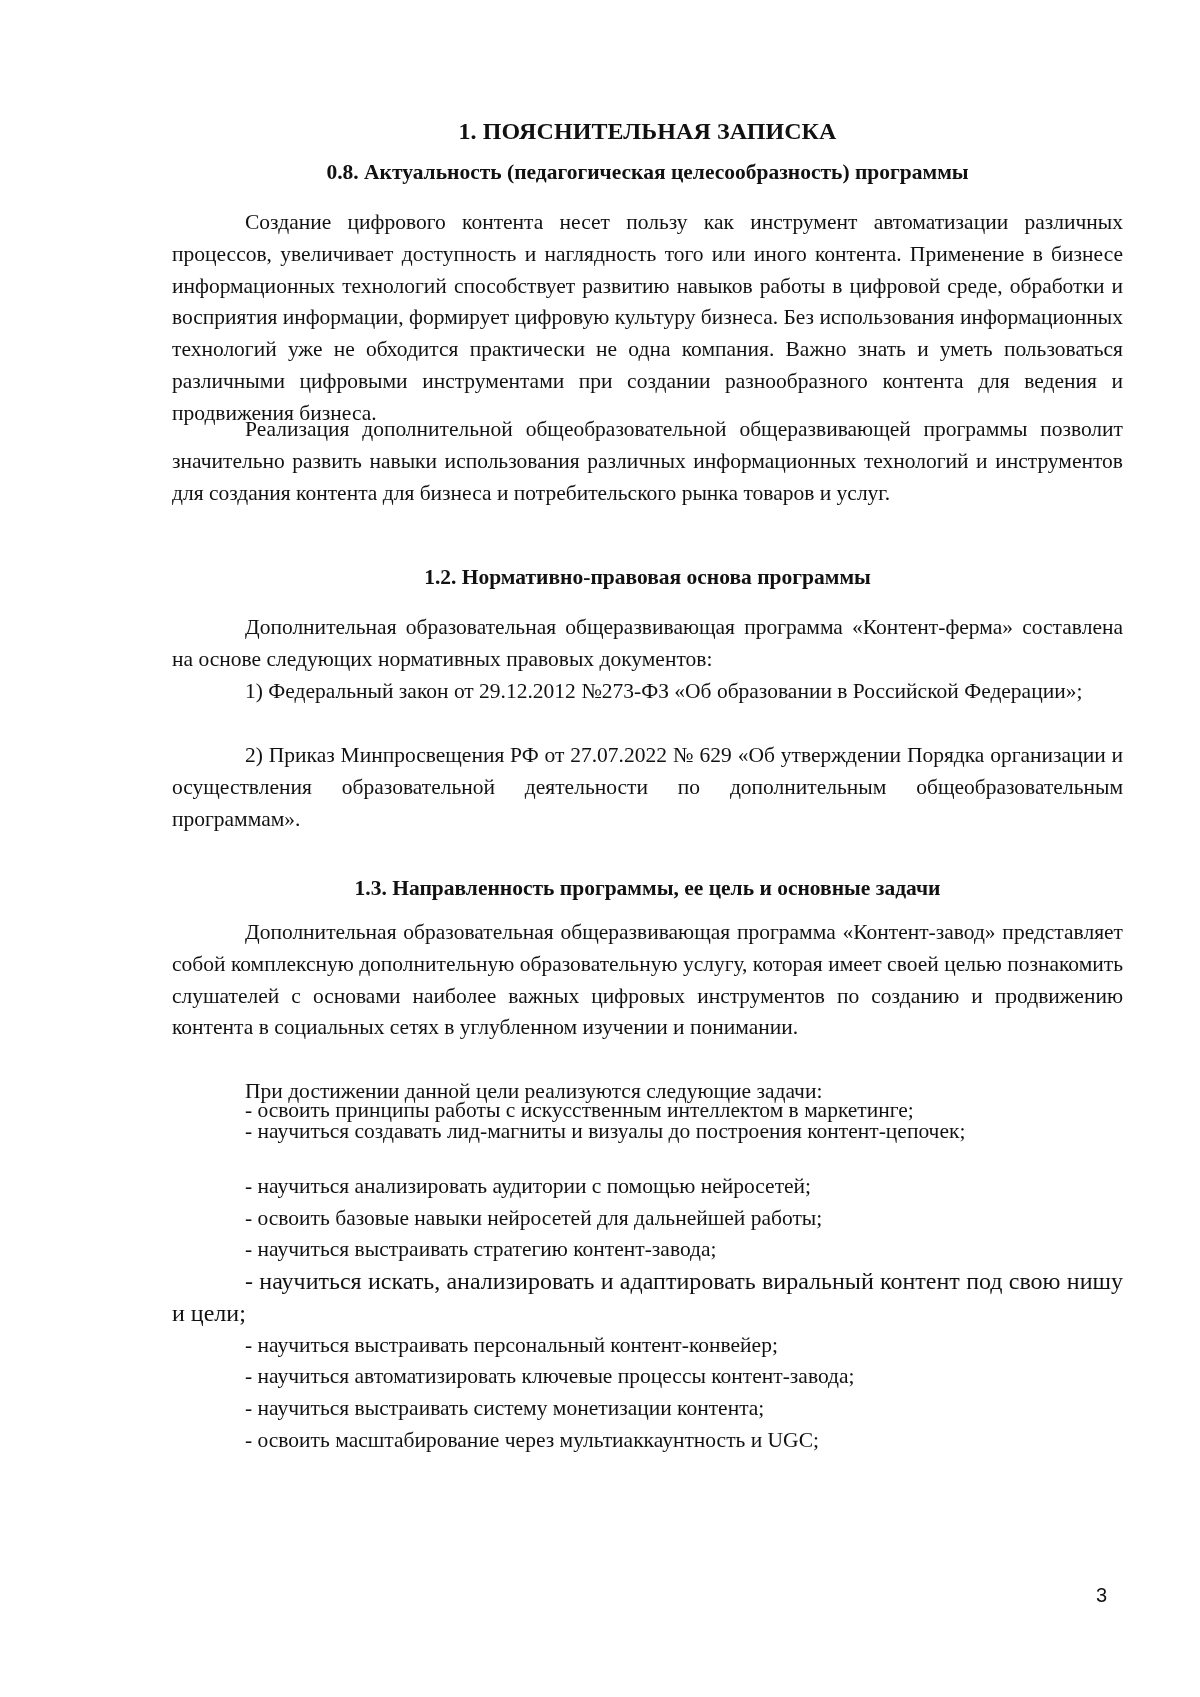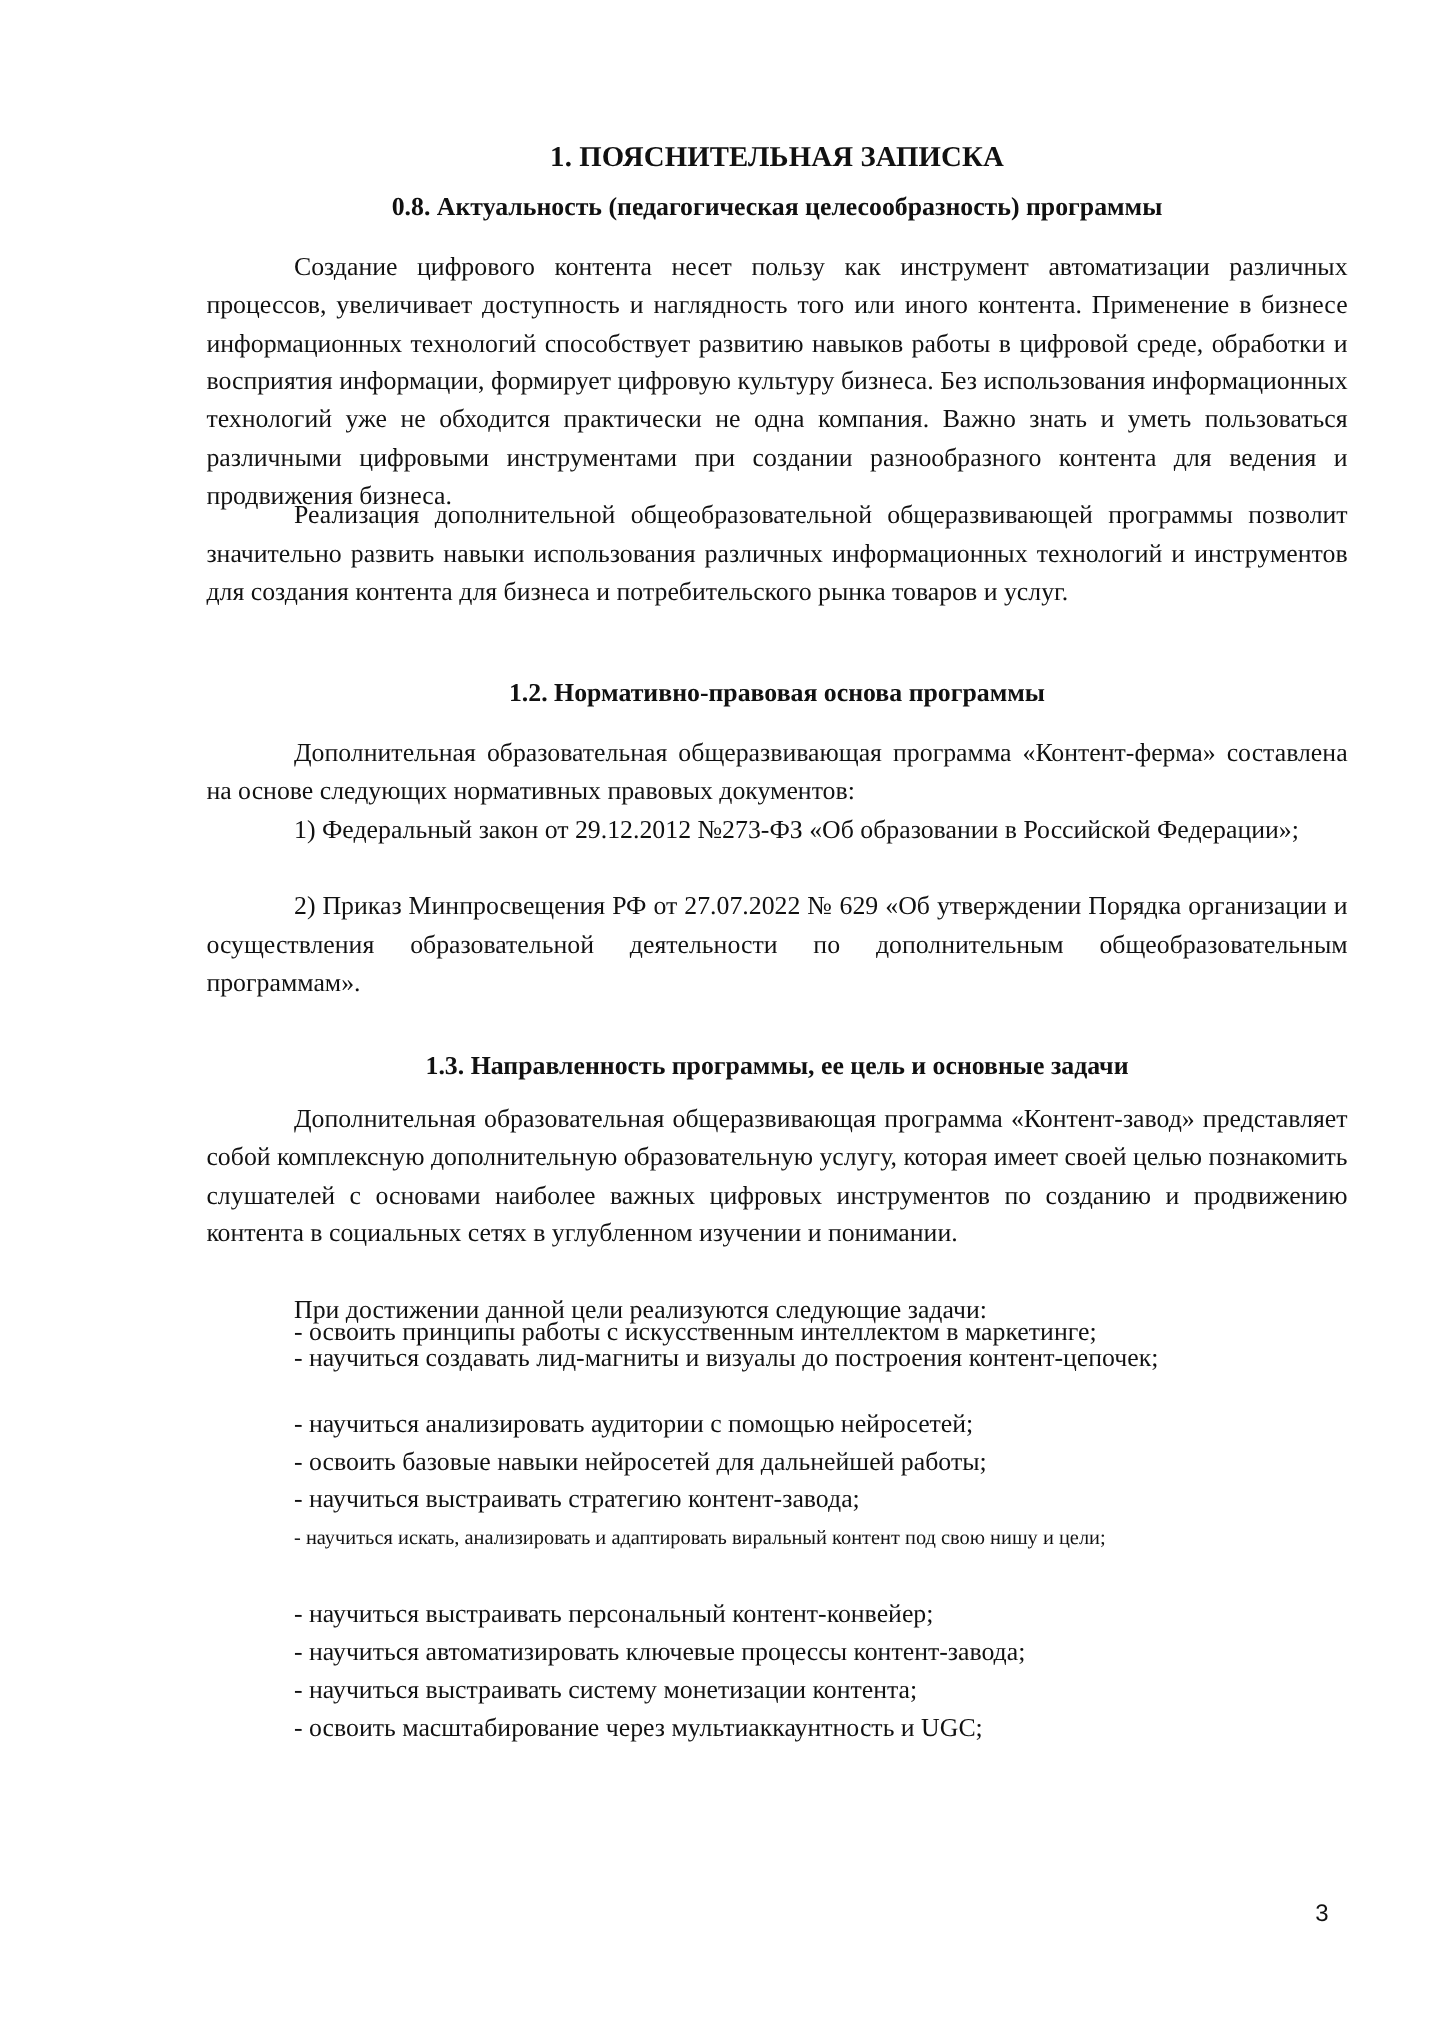--- a/index.html
+++ b/index.html
@@ -18,21 +18,21 @@
     }
     .para {
       position: absolute; left: 0; width: 951px;
       font-size: 21.5px; line-height: 31.8px; text-align: justify;
       text-indent: 73px; margin: 0;
     }
     .line {
       position: absolute; left: 73px; font-size: 21.5px; line-height: 31.8px; white-space: nowrap; text-align: right;
     }
     .wrap-item {
-      position: absolute; left: 0; width: 951px; font-size: 17px;
+      position: absolute; left: 0; width: 951px; font-size: 24px;
       line-height: 31.8px; text-align: justify; text-indent: 73px; margin: 0;
     }
     .page-number {
       position: absolute; left: 1096px; top: 1584px;
       font-family: "Liberation Sans", sans-serif; font-size: 20px; color: #111;
     }
   </style>
 </head>
 <body>
 

